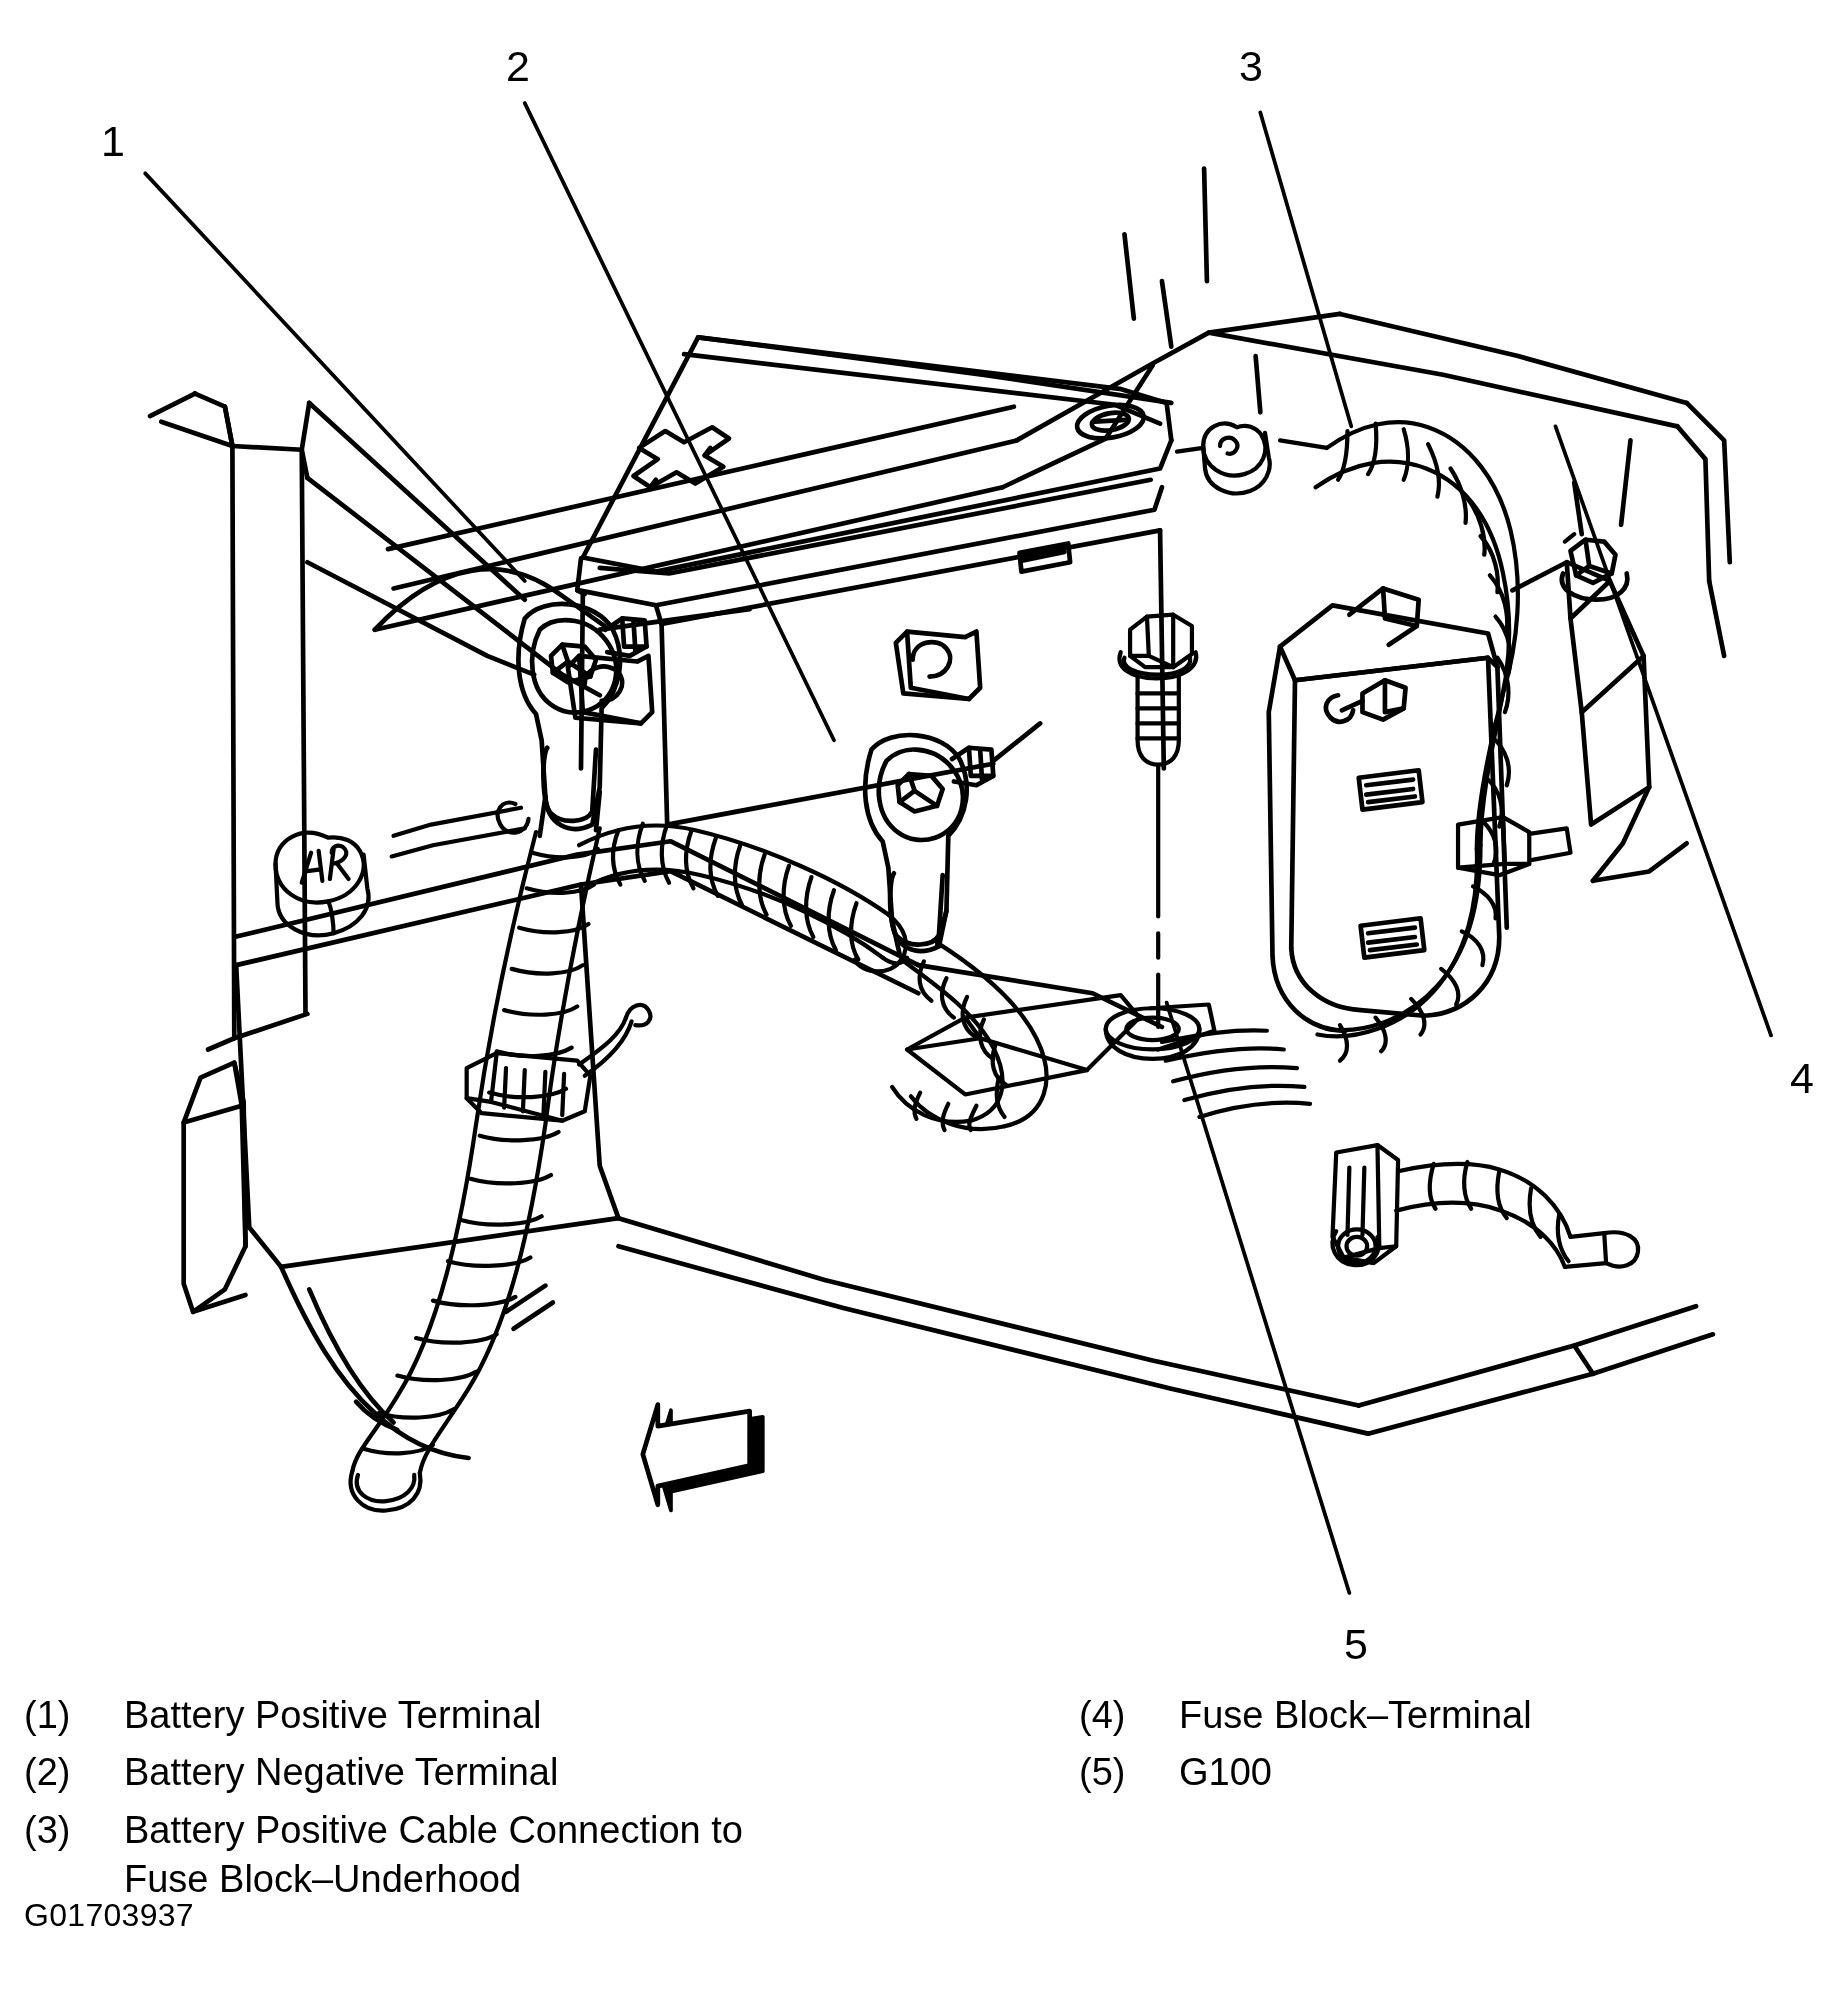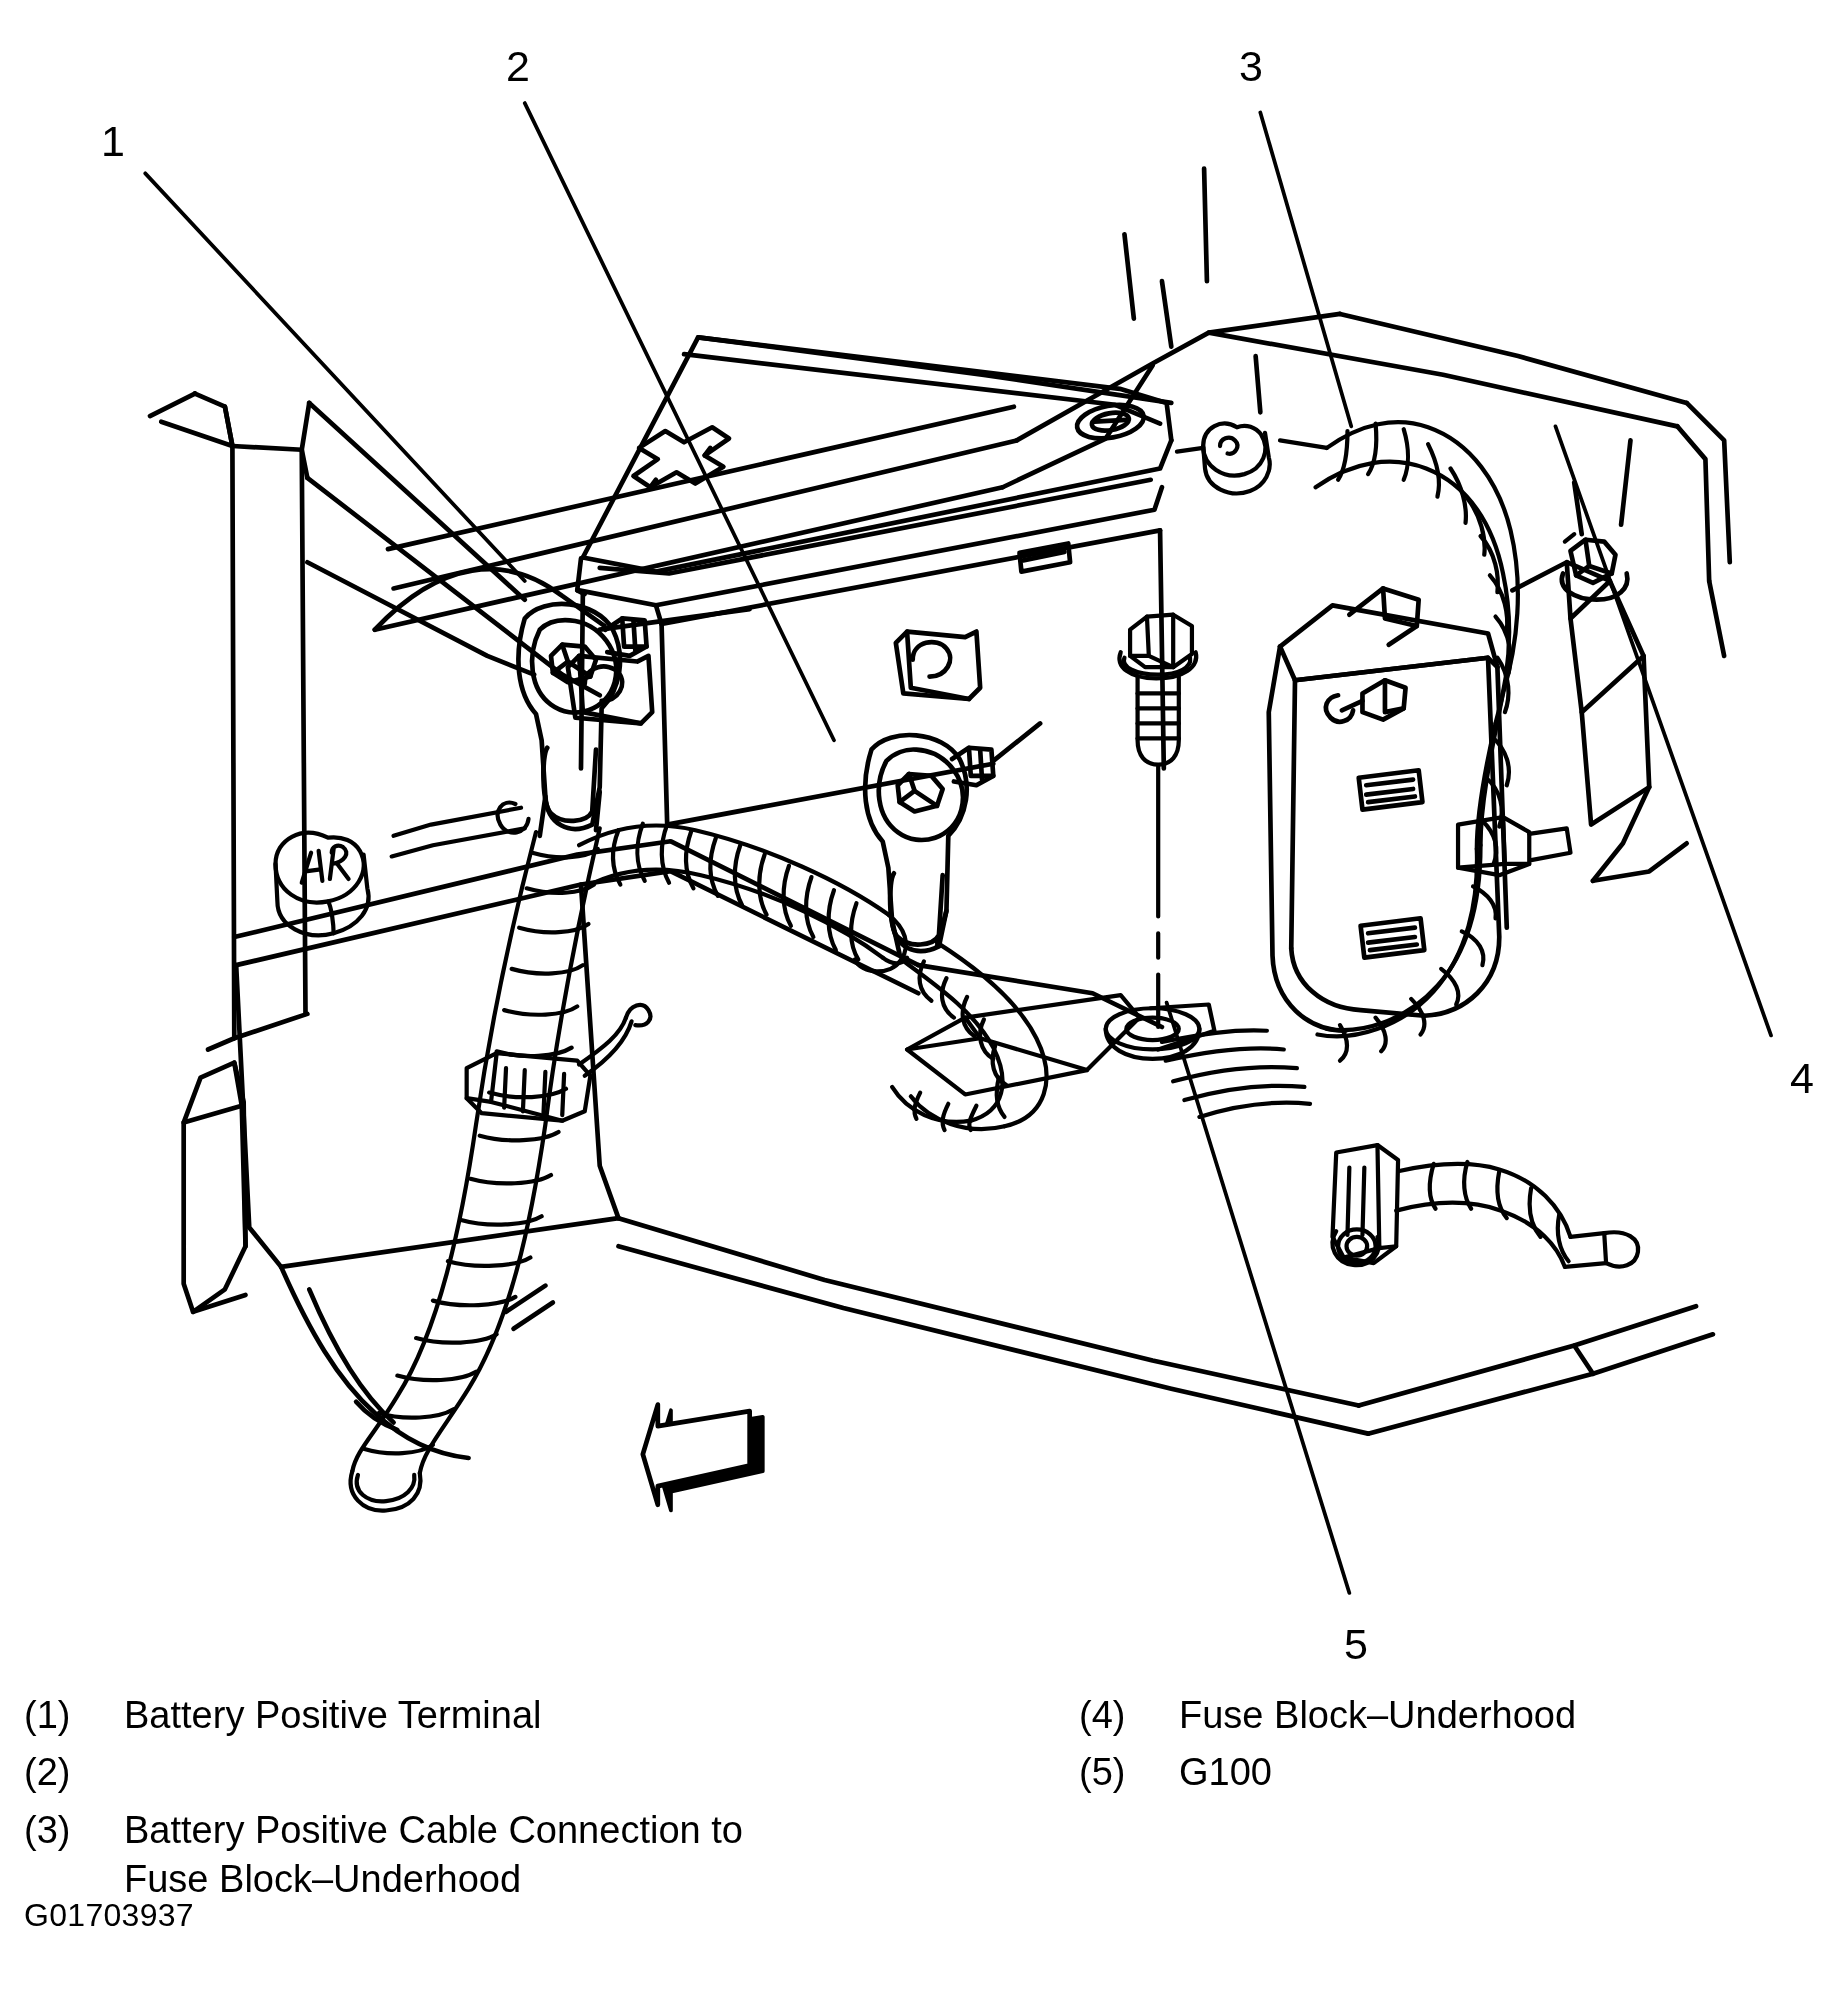--- a/index.html
+++ b/index.html
@@ -471,31 +471,32 @@
 
 <div id="legend">
 
   <div class="legend-col" id="legend-col-left">
     <div class="legend-row">
       <div class="legend-idx">(1)</div>
       <div class="legend-text">Battery Positive Terminal</div>
     </div>
     <div class="legend-row">
       <div class="legend-idx">(2)</div>
+      <div class="legend-text">Battery Negative Terminal</div>
     </div>
     <div class="legend-row">
       <div class="legend-idx">(3)</div>
       <div class="legend-text" style="max-width:693px;">Battery Positive Cable Connection to Fuse Block–Underhood</div>
     </div>
   </div>
 
   <div class="legend-col" id="legend-col-right">
     <div class="legend-row">
       <div class="legend-idx">(4)</div>
-      <div class="legend-text">Fuse Block–Underhood</div>
+      <div class="legend-text">Fuse Block–Terminal</div>
     </div>
     <div class="legend-row">
       <div class="legend-idx">(5)</div>
       <div class="legend-text">G100</div>
     </div>
   </div>
 
 </div>
 
 <div id="drawing-id">G01703937</div>

